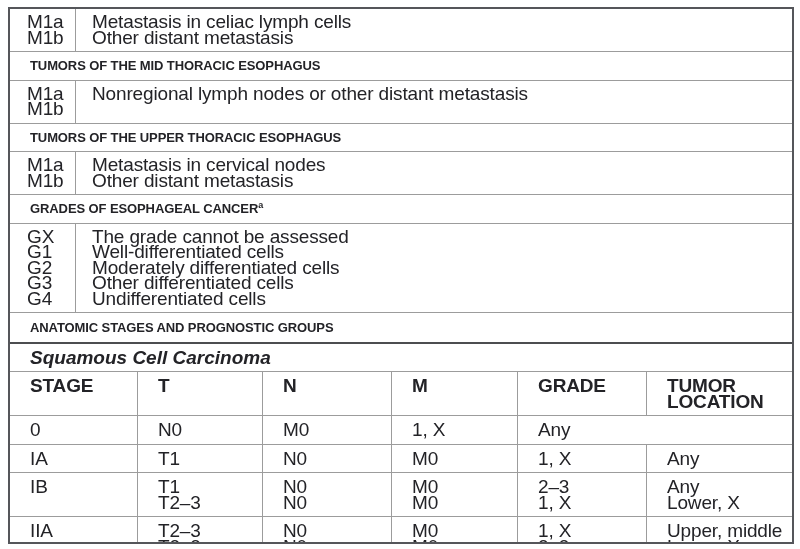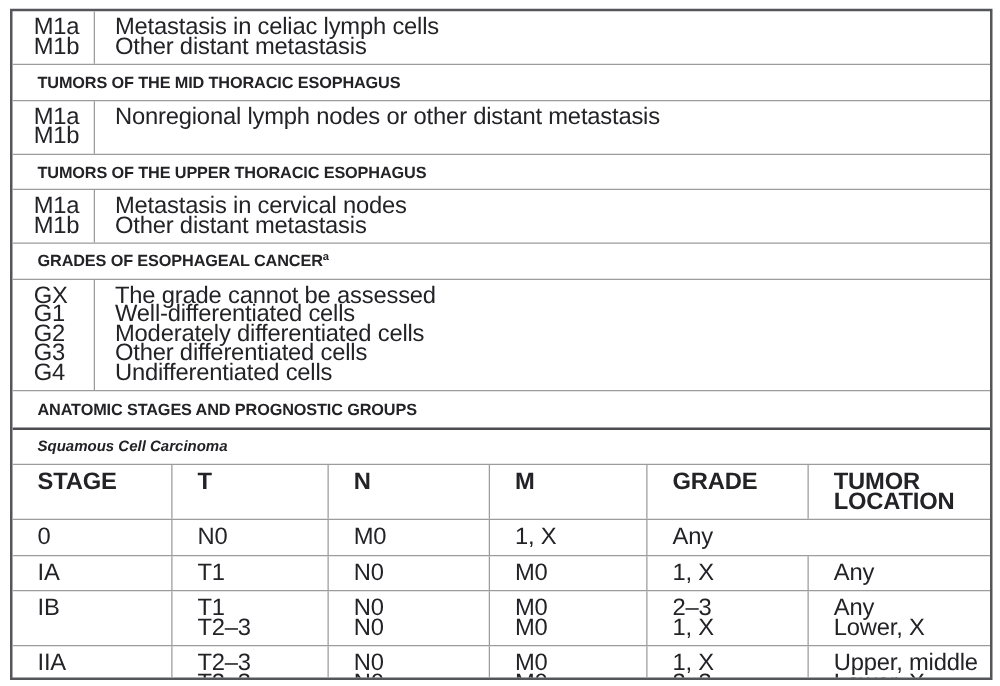--- a/index.html
+++ b/index.html
@@ -36,21 +36,21 @@
   .band {
     font-weight: bold;
     font-size: 13px; line-height: 15.5px; letter-spacing: -0.1px;
     padding: 6px 0 6px 20px;
     border-bottom: 1px solid #9c9c9c;
   }
   .band sup { font-size: 9px; line-height: 0; font-weight: bold; }
   .band.anatomic { border-bottom: 2px solid #4c4d50; padding-top: 7px; }
   .subband {
     font-weight: bold; font-style: italic;
-    font-size: 12px; line-height: 15.5px;
+    font-size: 19px; line-height: 15.5px;
     padding: 6px 0 6px 20px;
     border-bottom: 1px solid #9c9c9c;
   }
 
   
   .srow {
     display: grid;
     grid-template-columns: 128px 125px 129px 126px 129px 1fr;
     border-bottom: 1px solid #9c9c9c;
   }

